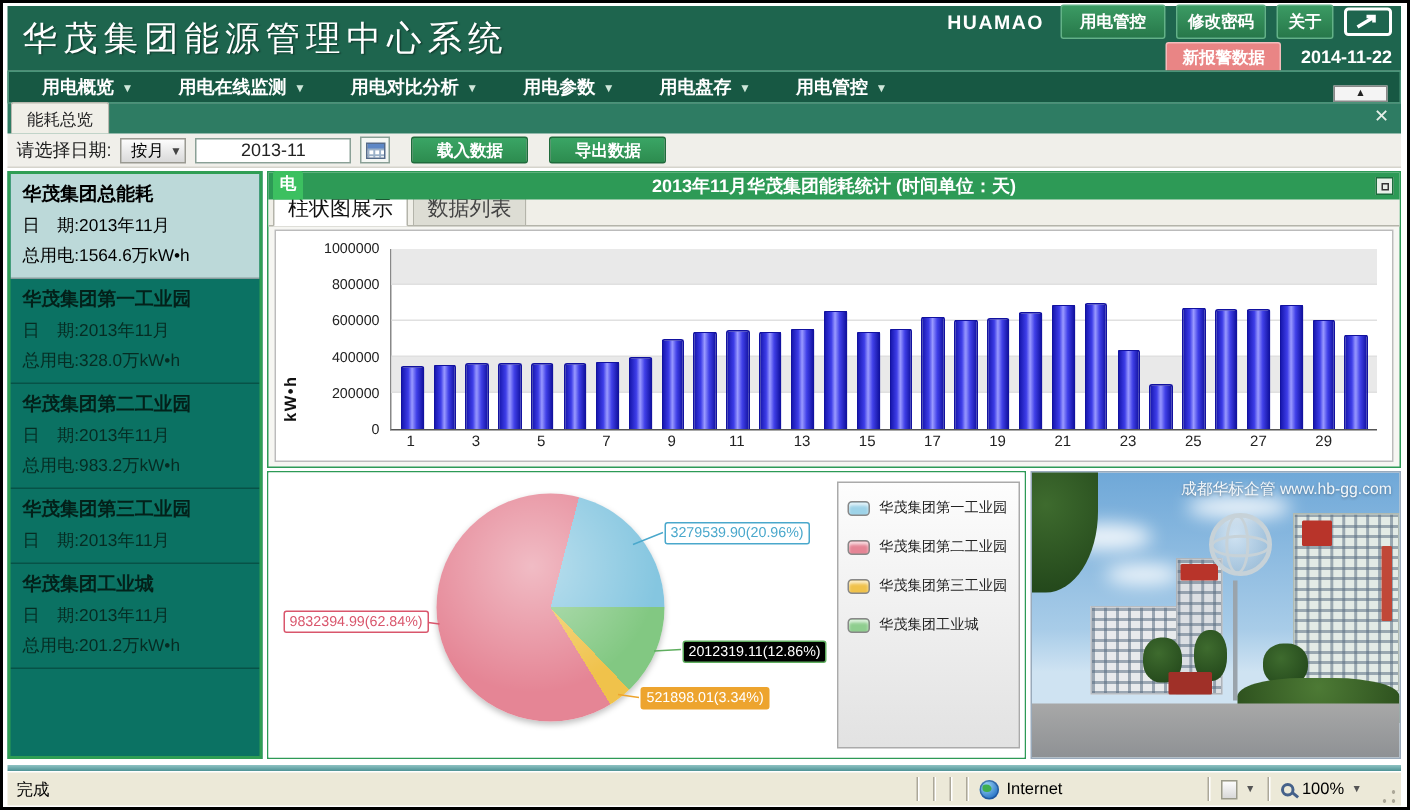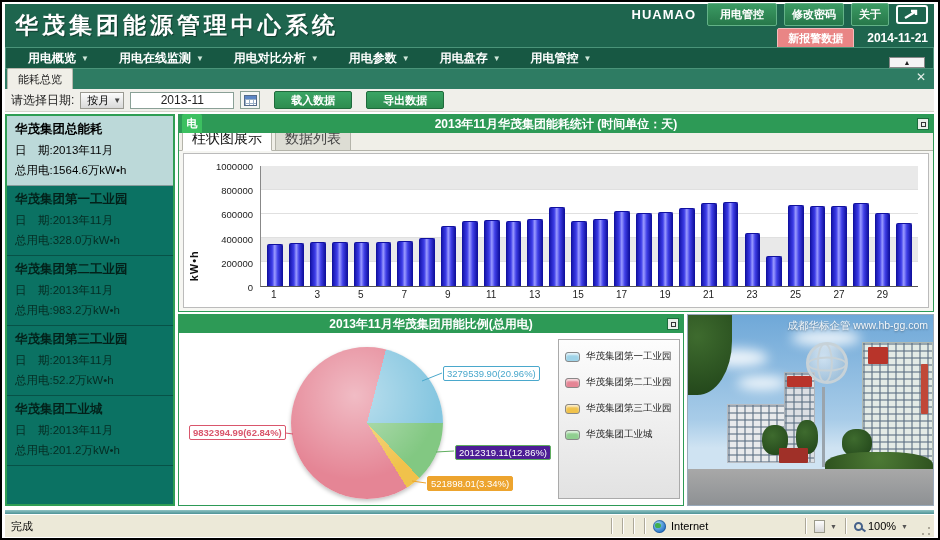--- a/index.html
+++ b/index.html
@@ -2,21 +2,21 @@
 <html><head>
 <meta charset="utf-8">
 <style>
   html,body{margin:0;padding:0;background:#fff;}
   *{box-sizing:border-box;font-family:"Liberation Sans","DejaVu Sans",sans-serif;}
   .frame{width:940px;height:540px;border:2px solid #000;background:#fff;padding:2px 4px 1px 3px;position:relative;overflow:hidden;}
   .app{width:100%;height:100%;display:flex;flex-direction:column;background:#fff;}
 
   
   .header{height:43px;background:#1e654e;display:flex;justify-content:space-between;align-items:center;padding:2px 6px 2px 10px;flex:0 0 auto;}
-  .app-title{color:#fff;font-family:"DejaVu Serif","Liberation Serif",serif;font-size:23px;font-weight:bold;letter-spacing:4px;text-shadow:1px 1px 1px rgba(0,0,0,.4);}
+  .app-title{color:#fff;font-family:"DejaVu Serif","Liberation Serif",serif;font-size:23px;font-weight:normal;letter-spacing:4px;text-shadow:1px 1px 1px rgba(0,0,0,.4);}
   .hdr-right{display:flex;flex-direction:column;align-items:flex-end;gap:2px;}
   .hdr-row{display:flex;align-items:center;gap:7px;}
   .brand{color:#fff;font-weight:bold;font-size:13px;letter-spacing:1px;margin-right:4px;}
   .gbtn{background:linear-gradient(#3b9a63,#27784a);border:1px solid #63b287;color:#fff;font-size:11px;font-weight:bold;padding:3px 12px;border-radius:2px;cursor:pointer;}
   .gbtn.small{padding:3px 7px;}
   .exit-btn{width:32px;height:19px;border:2px solid #fff;border-radius:3px;display:flex;align-items:center;justify-content:center;cursor:pointer;background:transparent;}
   .alert-btn{background:#e98585;border:1px solid #f3bcbc;color:#fff;font-size:11px;font-weight:bold;padding:2px 10px;border-radius:2px;cursor:pointer;}
   .hdr-date{color:#fff;font-weight:bold;font-size:12px;margin-left:6px;}
 
   
@@ -79,21 +79,21 @@
   .bottom-row{flex:1;display:flex;gap:3px;min-height:0;}
   .pie-panel{flex:0 0 506px;display:flex;flex-direction:column;border:1px solid #2d9a56;background:#fff;}
   .pie-area{flex:1;position:relative;background:#fff;}
   .pie{position:absolute;left:112px;top:14px;width:152px;height:152px;border-radius:50%;box-shadow:0 2px 4px rgba(0,0,0,.25);}
   .pie::before{content:"";position:absolute;inset:0;border-radius:50%;background:radial-gradient(circle at 42% 32%,rgba(255,255,255,.45),rgba(255,255,255,0) 62%);}
   .leaders{position:absolute;left:0;top:0;width:100%;height:100%;pointer-events:none;}
   .pie-label{position:absolute;font-size:9.5px;padding:1px 3px;border-radius:2px;white-space:nowrap;}
   .pl-0{left:264px;top:33px;}
   .pl-1{left:276px;top:112px;}
   .pl-2{left:248px;top:143px;}
-  .pl-3{left:10px;top:92px;font-weight:bold;}
+  .pl-3{left:10px;top:92px;}
   .legend{position:absolute;right:3px;top:6px;bottom:6px;width:122px;border:1px solid #aaa;background:linear-gradient(#fdfdfd,#e2e2e2);padding:10px 6px;}
   .leg-item{display:flex;align-items:center;gap:6px;margin-bottom:13px;}
   .leg-swatch{width:15px;height:10px;border-radius:3px;border:1px solid #888;box-shadow:inset 0 2px 2px rgba(255,255,255,.7);}
   .leg-name{font-size:9.5px;color:#222;}
 
   
   .photo{flex:1;position:relative;overflow:hidden;border:1px solid #9ab;background:linear-gradient(#6fa8d8 0%,#a8cce8 55%,#cfe3f2 70%);}
   .cloud{position:absolute;background:rgba(255,255,255,.85);border-radius:50%;filter:blur(6px);}
   .watermark{position:absolute;right:5px;top:4px;color:rgba(255,255,255,.92);font-size:10.5px;text-shadow:0 1px 2px rgba(0,0,0,.35);}
   .tree{position:absolute;background:radial-gradient(circle at 40% 35%,#3e6b2e,#1f4218);border-radius:45%;}
@@ -141,21 +141,21 @@
           <button class="gbtn small">修改密码</button>
           <button class="gbtn small">关于</button>
           <span class="exit-btn">
             <svg width="18" height="11" viewBox="0 0 18 11">
                 <path d="M2 9 L12 3 M8 2 L13 2 L13 6" stroke="#fff" stroke-width="2.4" fill="none"></path>
               </svg>
           </span>
         </div>
         <div class="hdr-row">
           <button class="alert-btn">新报警数据</button>
-          <span class="hdr-date">2014-11-21</span>
+          <span class="hdr-date">2014-11-22</span>
         </div>
       </div>
     </div>
 
     <div class="menubar">
       <span class="menu-item">
           <span>用电概览</span>
           <span class="menu-caret">▼</span>
         </span>
       <span class="menu-item">
@@ -214,21 +214,20 @@
           <div class="sc-line">总用电:328.0万kW•h</div>
         </div>
         <div class="side-card">
           <div class="sc-title">华茂集团第二工业园</div>
           <div class="sc-line">日　期:2013年11月</div>
           <div class="sc-line">总用电:983.2万kW•h</div>
         </div>
         <div class="side-card">
           <div class="sc-title">华茂集团第三工业园</div>
           <div class="sc-line">日　期:2013年11月</div>
-          <div class="sc-line">总用电:52.2万kW•h</div>
         </div>
         <div class="side-card">
           <div class="sc-title">华茂集团工业城</div>
           <div class="sc-line">日　期:2013年11月</div>
           <div class="sc-line">总用电:201.2万kW•h</div>
         </div>
       </div>
 
       <div class="main">
 
@@ -384,36 +383,30 @@
                 <span class="xlab">27</span>
                 <span class="xlab"></span>
                 <span class="xlab">29</span>
                 <span class="xlab"></span>
               </div>
           </div>
         </div>
 
         <div class="bottom-row">
           <div class="pie-panel">
-            <div class="panel-header">
-              <span class="panel-title">2013年11月华茂集团用能比例(总用电)</span>
-              <span class="min-box">
-                  <i></i>
-                </span>
-            </div>
             <div class="pie-area">
               <div class="pie" id="pie" style="background: conic-gradient(from 14.5deg, rgb(133, 198, 224) 0deg, rgb(133, 198, 224) 75.456deg, rgb(130, 200, 130) 75.456deg, rgb(130, 200, 130) 121.752deg, rgb(240, 194, 75) 121.752deg, rgb(240, 194, 75) 133.776deg, rgb(229, 133, 149) 133.776deg, rgb(229, 133, 149) 360deg);"></div>
               <svg class="leaders" id="leaders">
                 <polyline id="ld0" points="243,48 263,40" fill="none" stroke-width="1" stroke="#4aa8cc"></polyline>
                 <polyline id="ld1" points="257,119 275,118" fill="none" stroke-width="1" stroke="#5fae5f"></polyline>
                 <polyline id="ld2" points="233,148 247,150" fill="none" stroke-width="1" stroke="#eda42e"></polyline>
                 <polyline id="ld3" points="99,99 114,101" fill="none" stroke-width="1" stroke="#d9566c"></polyline>
               </svg>
               <span class="pie-label pl-0" id="pl0" style="background: rgb(255, 255, 255); border: 1px solid rgb(74, 168, 204); color: rgb(74, 168, 204);">3279539.90(20.96%)</span>
-              <span class="pie-label pl-1" id="pl1" style="background: #4c1d95; border: 1px solid rgb(95, 174, 95); color: rgb(255, 255, 255);">2012319.11(12.86%)</span>
+              <span class="pie-label pl-1" id="pl1" style="background: #000000; border: 1px solid rgb(95, 174, 95); color: rgb(255, 255, 255);">2012319.11(12.86%)</span>
               <span class="pie-label pl-2" id="pl2" style="background: rgb(237, 164, 46); border: 1px solid rgb(237, 164, 46); color: rgb(255, 255, 255);">521898.01(3.34%)</span>
               <span class="pie-label pl-3" id="pl3" style="background: rgb(255, 255, 255); border: 1px solid rgb(217, 86, 108); color: rgb(217, 86, 108);">9832394.99(62.84%)</span>
               <div class="legend" id="legend">
                   <div class="leg-item">
                     <span class="leg-swatch" style="background: rgb(158, 211, 232);"></span>
                     <span class="leg-name">华茂集团第一工业园</span>
                   </div>
                   <div class="leg-item">
                     <span class="leg-swatch" style="background: rgb(229, 133, 149);"></span>
                     <span class="leg-name">华茂集团第二工业园</span>

